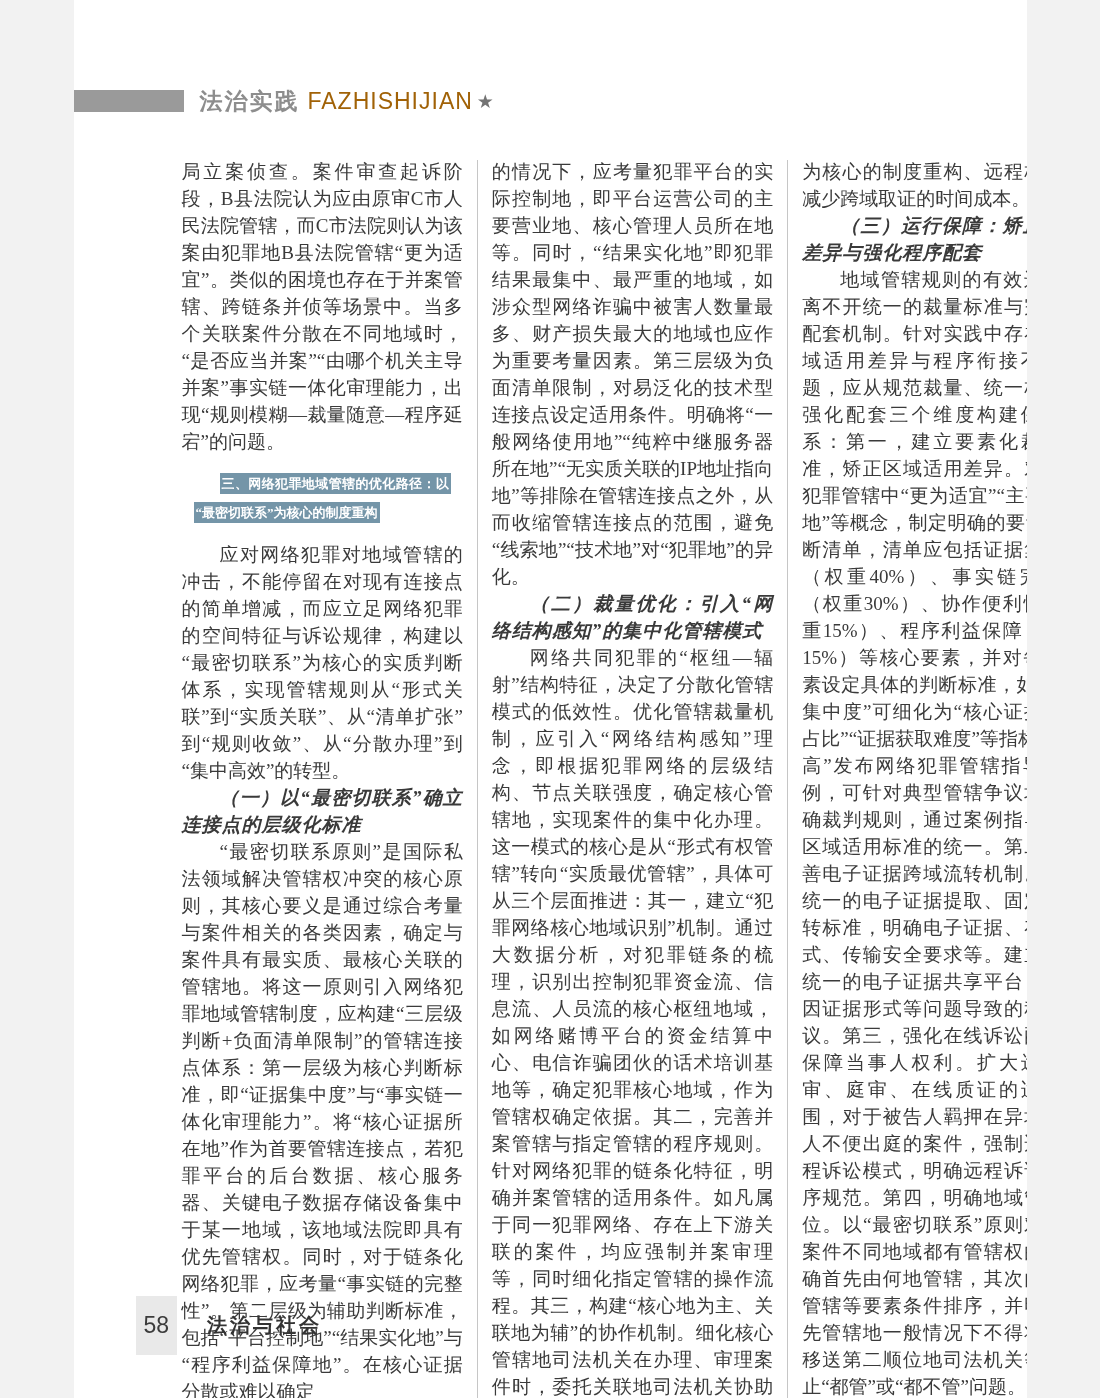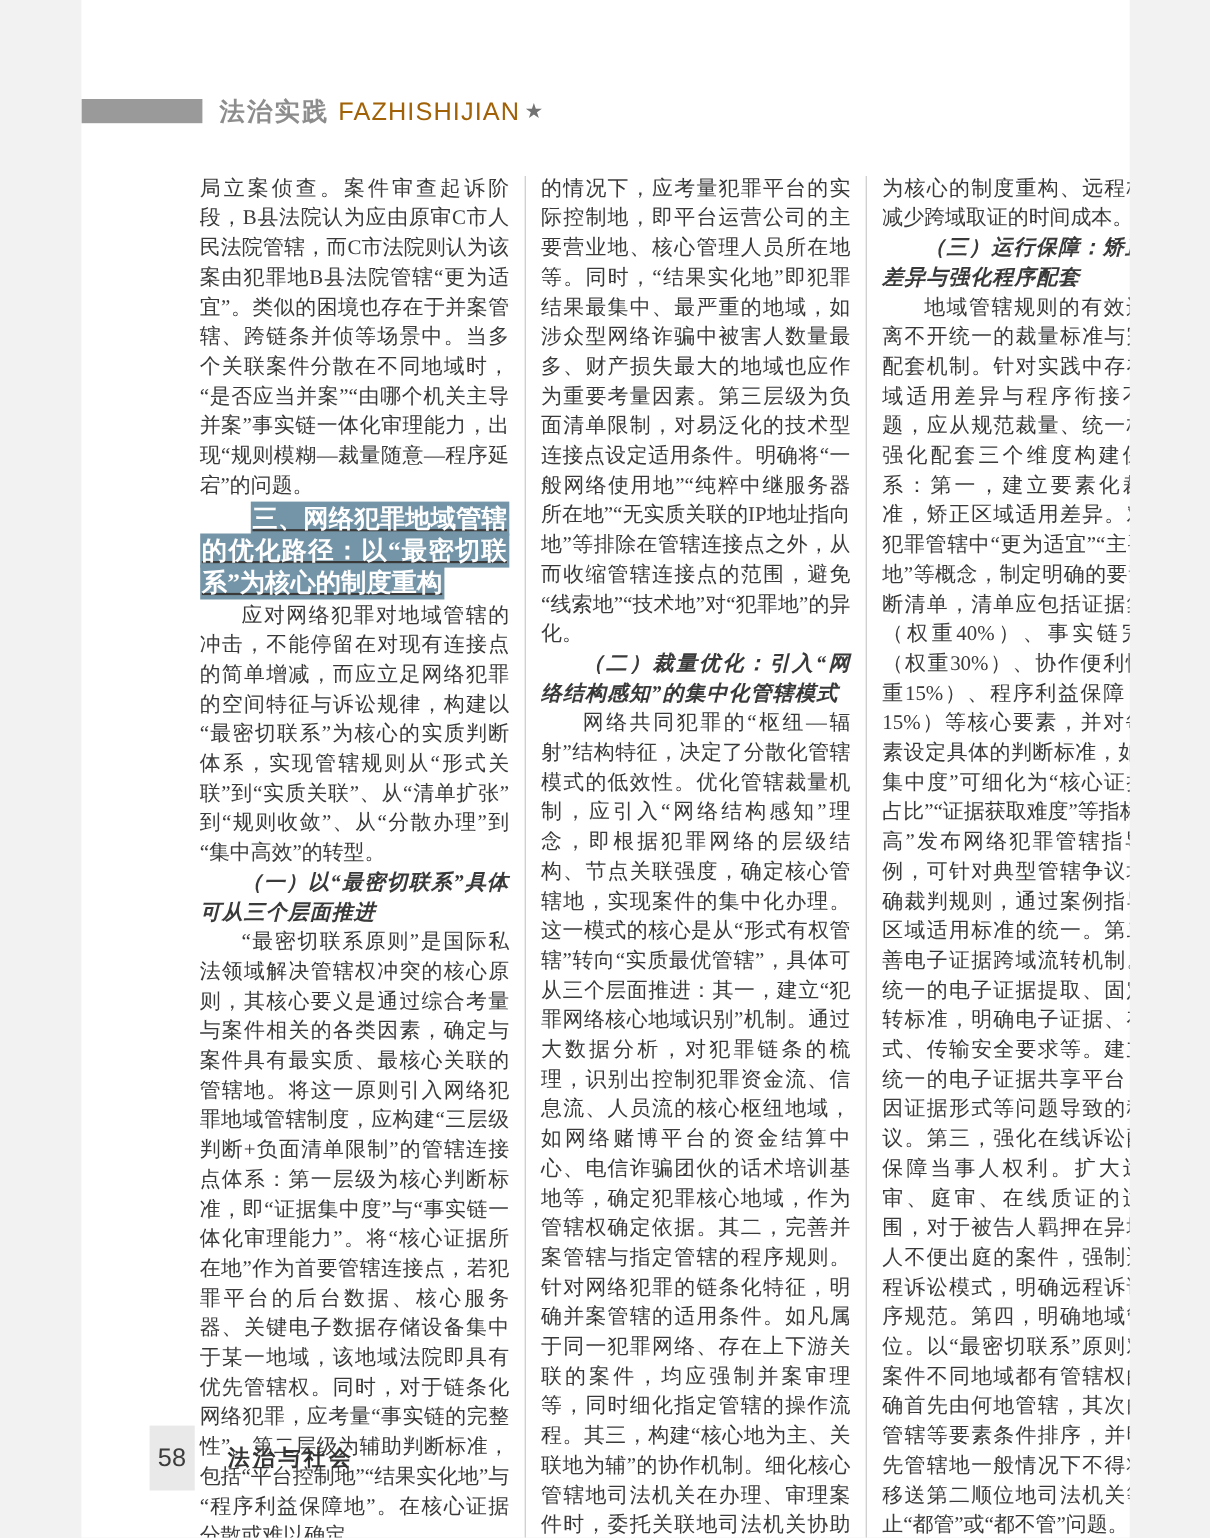--- a/index.html
+++ b/index.html
@@ -38,22 +38,22 @@
     font-size:19px;
     line-height:27px;
     text-align:justify;
     text-justify:inter-ideograph;
   }
   .divider{width:1px;background:#c6c6c6;margin:2px 14px 0 14px;}
   p{margin:0;}
   .indent{text-indent:2em;}
   
   .hl-heading{
-    margin:0;font-size:23px;line-height:29px;font-weight:bold;
-    text-indent:2em;padding:2px 0;text-decoration:underline;
+    margin:12px;font-size:13px;line-height:29px;font-weight:bold;
+    text-indent:2em;padding:2px 0;
   }
   .hl-heading .hl{
     background:#7495a8;color:#ffffff;
     padding:3px 2px;
     -webkit-box-decoration-break:clone;box-decoration-break:clone;
   }
   
   .kai{
     text-indent:2em;
     font-style:italic;
@@ -89,21 +89,21 @@
       <span class="hdr-star">★</span>
     </div>
   </div>
 
   <div class="content">
 
     <section class="col">
       <p>局立案侦查。案件审查起诉阶段，B县法院认为应由原审C市人民法院管辖，而C市法院则认为该案由犯罪地B县法院管辖“更为适宜”。类似的困境也存在于并案管辖、跨链条并侦等场景中。当多个关联案件分散在不同地域时，“是否应当并案”“由哪个机关主导并案”事实链一体化审理能力，出现“规则模糊—裁量随意—程序延宕”的问题。</p>
       <h2 class="hl-heading"><span class="hl">三、网络犯罪地域管辖的优化路径：以“最密切联系”为核心的制度重构</span></h2>
       <p class="indent">应对网络犯罪对地域管辖的冲击，不能停留在对现有连接点的简单增减，而应立足网络犯罪的空间特征与诉讼规律，构建以“最密切联系”为核心的实质判断体系，实现管辖规则从“形式关联”到“实质关联”、从“清单扩张”到“规则收敛”、从“分散办理”到“集中高效”的转型。</p>
-      <p class="kai">（一）以“最密切联系”具体可从三个层面推进</p>
+      <p class="kai">（一）以“最密切联系”确立连接点的层级化标准</p>
       <p class="indent">“最密切联系原则”是国际私法领域解决管辖权冲突的核心原则，其核心要义是通过综合考量与案件相关的各类因素，确定与案件具有最实质、最核心关联的管辖地。将这一原则引入网络犯罪地域管辖制度，应构建“三层级判断+负面清单限制”的管辖连接点体系：第一层级为核心判断标准，即“证据集中度”与“事实链一体化审理能力”。将“核心证据所在地”作为首要管辖连接点，若犯罪平台的后台数据、核心服务器、关键电子数据存储设备集中于某一地域，该地域法院即具有优先管辖权。同时，对于链条化网络犯罪，应考量“事实链的完整性”。第二层级为辅助判断标准，包括“平台控制地”“结果实化地”与“程序利益保障地”。在核心证据分散或难以确定</p>
     </section>
 
     <div class="divider"></div>
 
     <section class="col">
       <p>的情况下，应考量犯罪平台的实际控制地，即平台运营公司的主要营业地、核心管理人员所在地等。同时，“结果实化地”即犯罪结果最集中、最严重的地域，如涉众型网络诈骗中被害人数量最多、财产损失最大的地域也应作为重要考量因素。第三层级为负面清单限制，对易泛化的技术型连接点设定适用条件。明确将“一般网络使用地”“纯粹中继服务器所在地”“无实质关联的IP地址指向地”等排除在管辖连接点之外，从而收缩管辖连接点的范围，避免“线索地”“技术地”对“犯罪地”的异化。</p>
       <p class="kai">（二）裁量优化：引入“网络结构感知”的集中化管辖模式</p>
       <p class="indent">网络共同犯罪的“枢纽—辐射”结构特征，决定了分散化管辖模式的低效性。优化管辖裁量机制，应引入“网络结构感知”理念，即根据犯罪网络的层级结构、节点关联强度，确定核心管辖地，实现案件的集中化办理。这一模式的核心是从“形式有权管辖”转向“实质最优管辖”，具体可从三个层面推进：其一，建立“犯罪网络核心地域识别”机制。通过大数据分析，对犯罪链条的梳理，识别出控制犯罪资金流、信息流、人员流的核心枢纽地域，如网络赌博平台的资金结算中心、电信诈骗团伙的话术培训基地等，确定犯罪核心地域，作为管辖权确定依据。其二，完善并案管辖与指定管辖的程序规则。针对网络犯罪的链条化特征，明确并案管辖的适用条件。如凡属于同一犯罪网络、存在上下游关联的案件，均应强制并案审理等，同时细化指定管辖的操作流程。其三，构建“核心地为主、关联地为辅”的协作机制。细化核心管辖地司法机关在办理、审理案件时，委托关联地司法机关协助调查取证机制，同时建立跨区域司法协作平台，实现电</p>
     </section>

